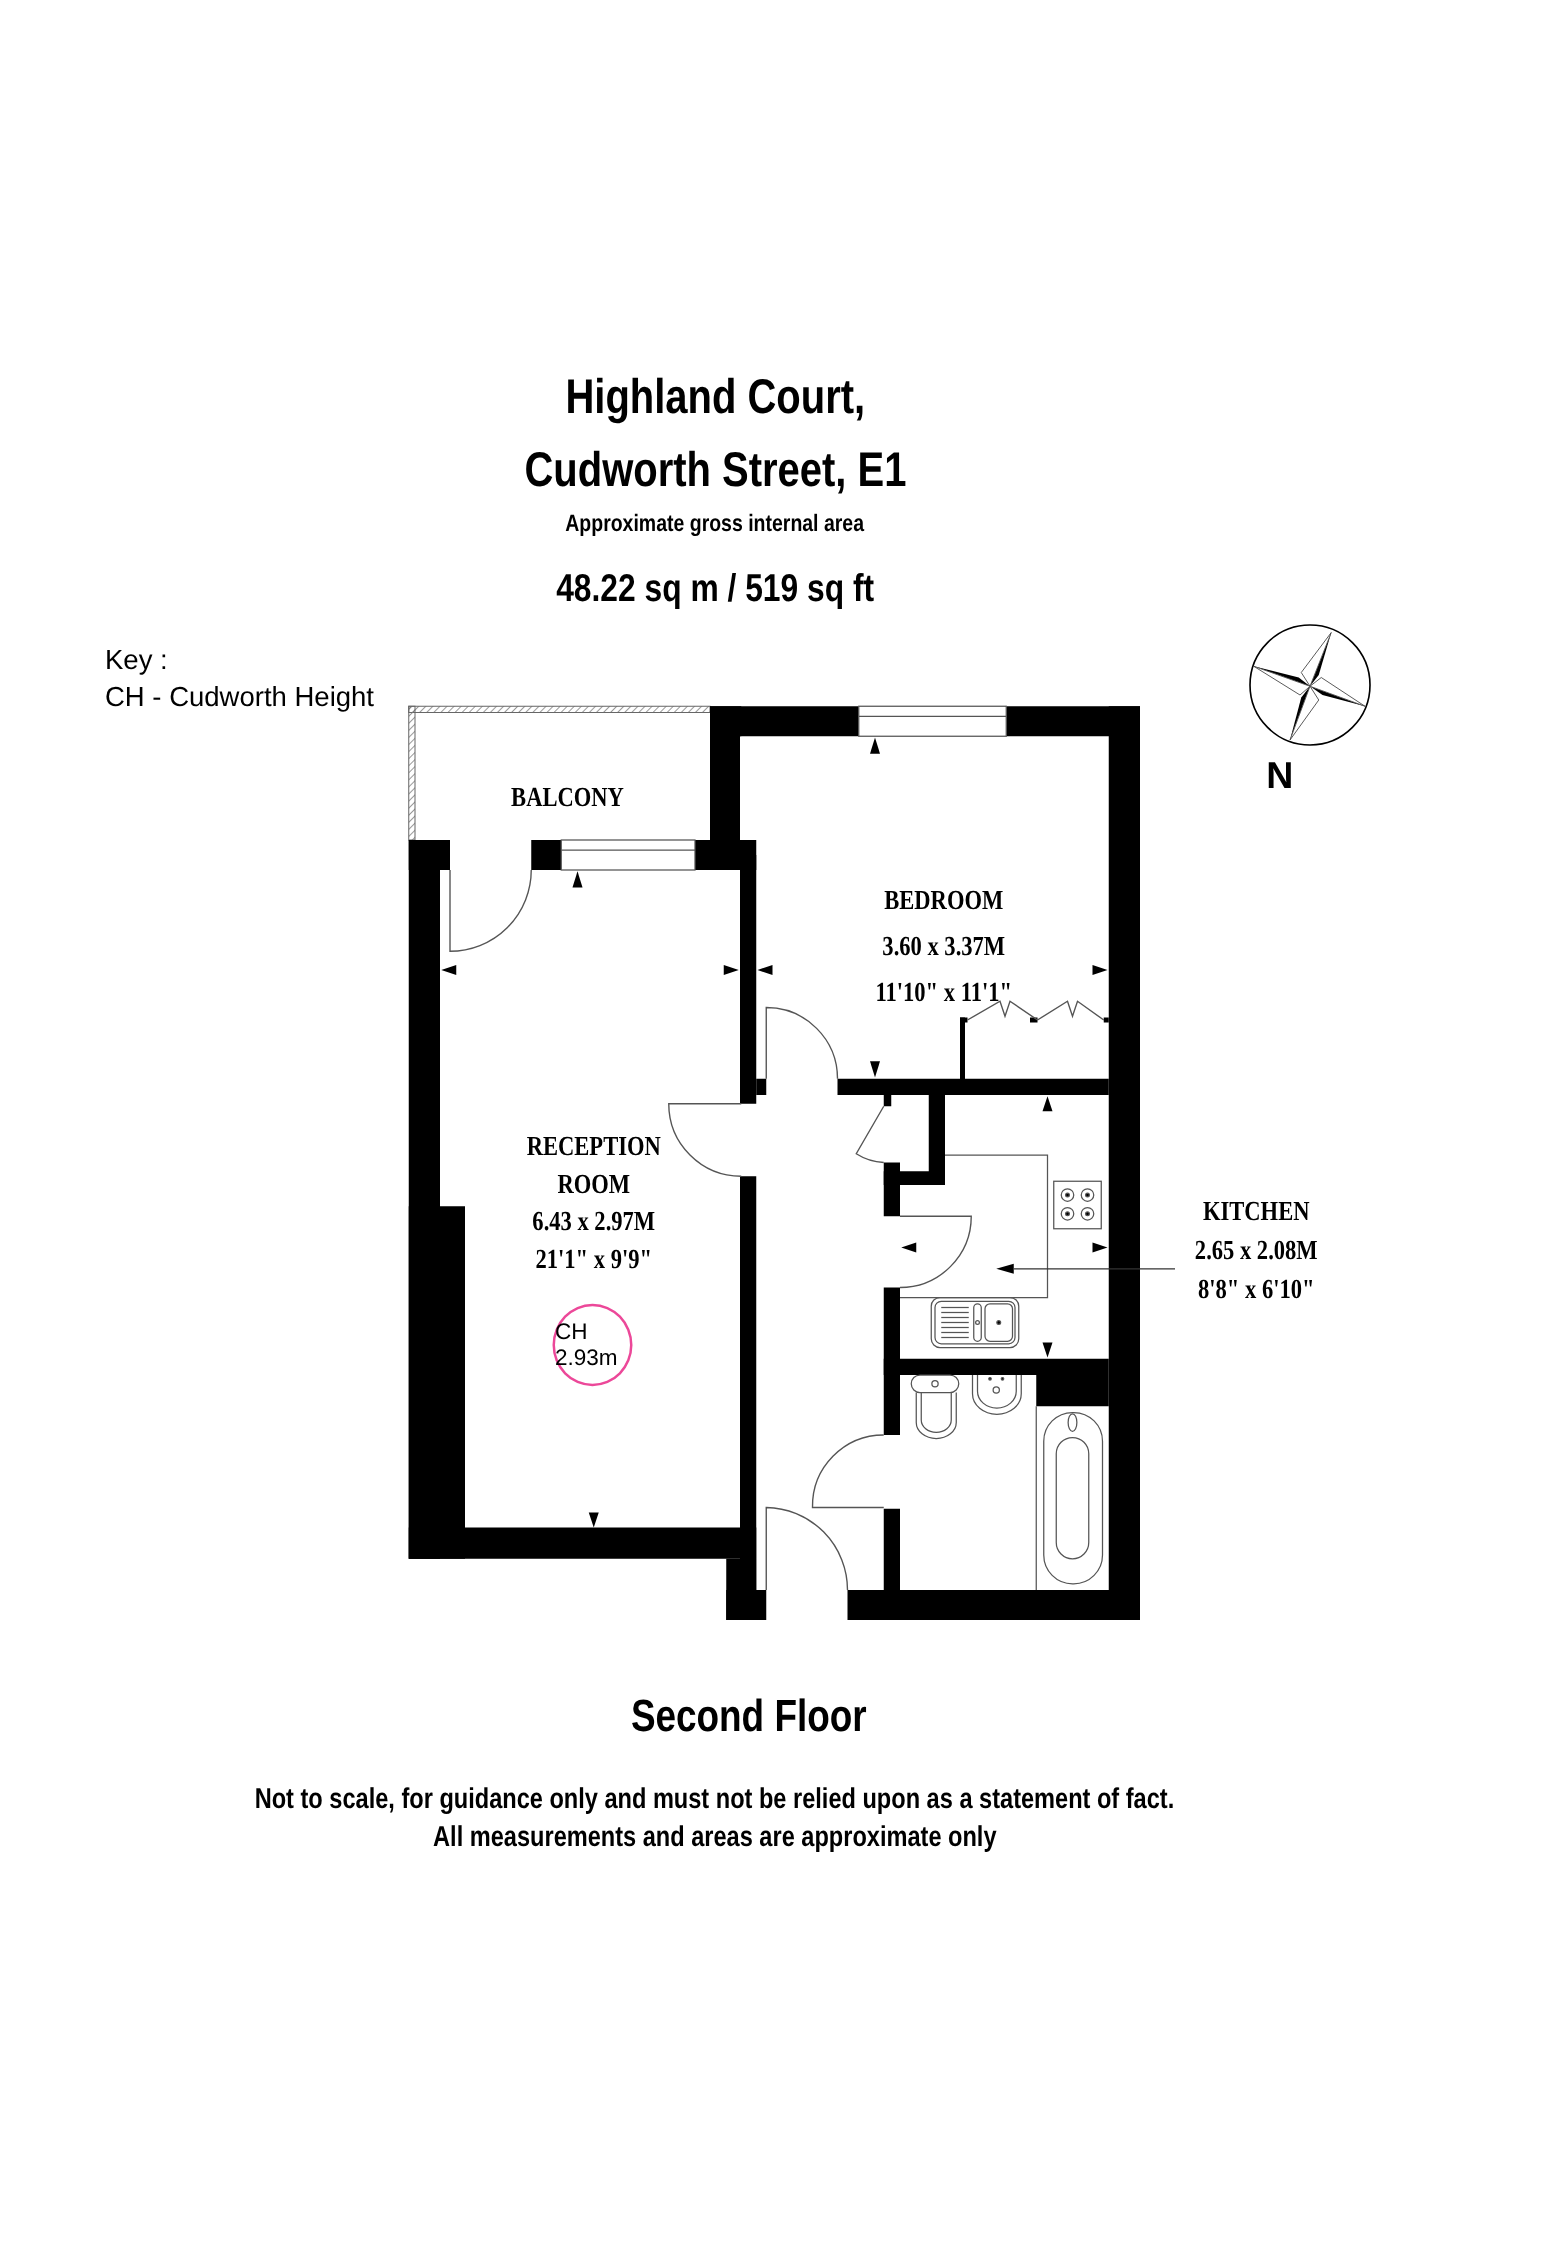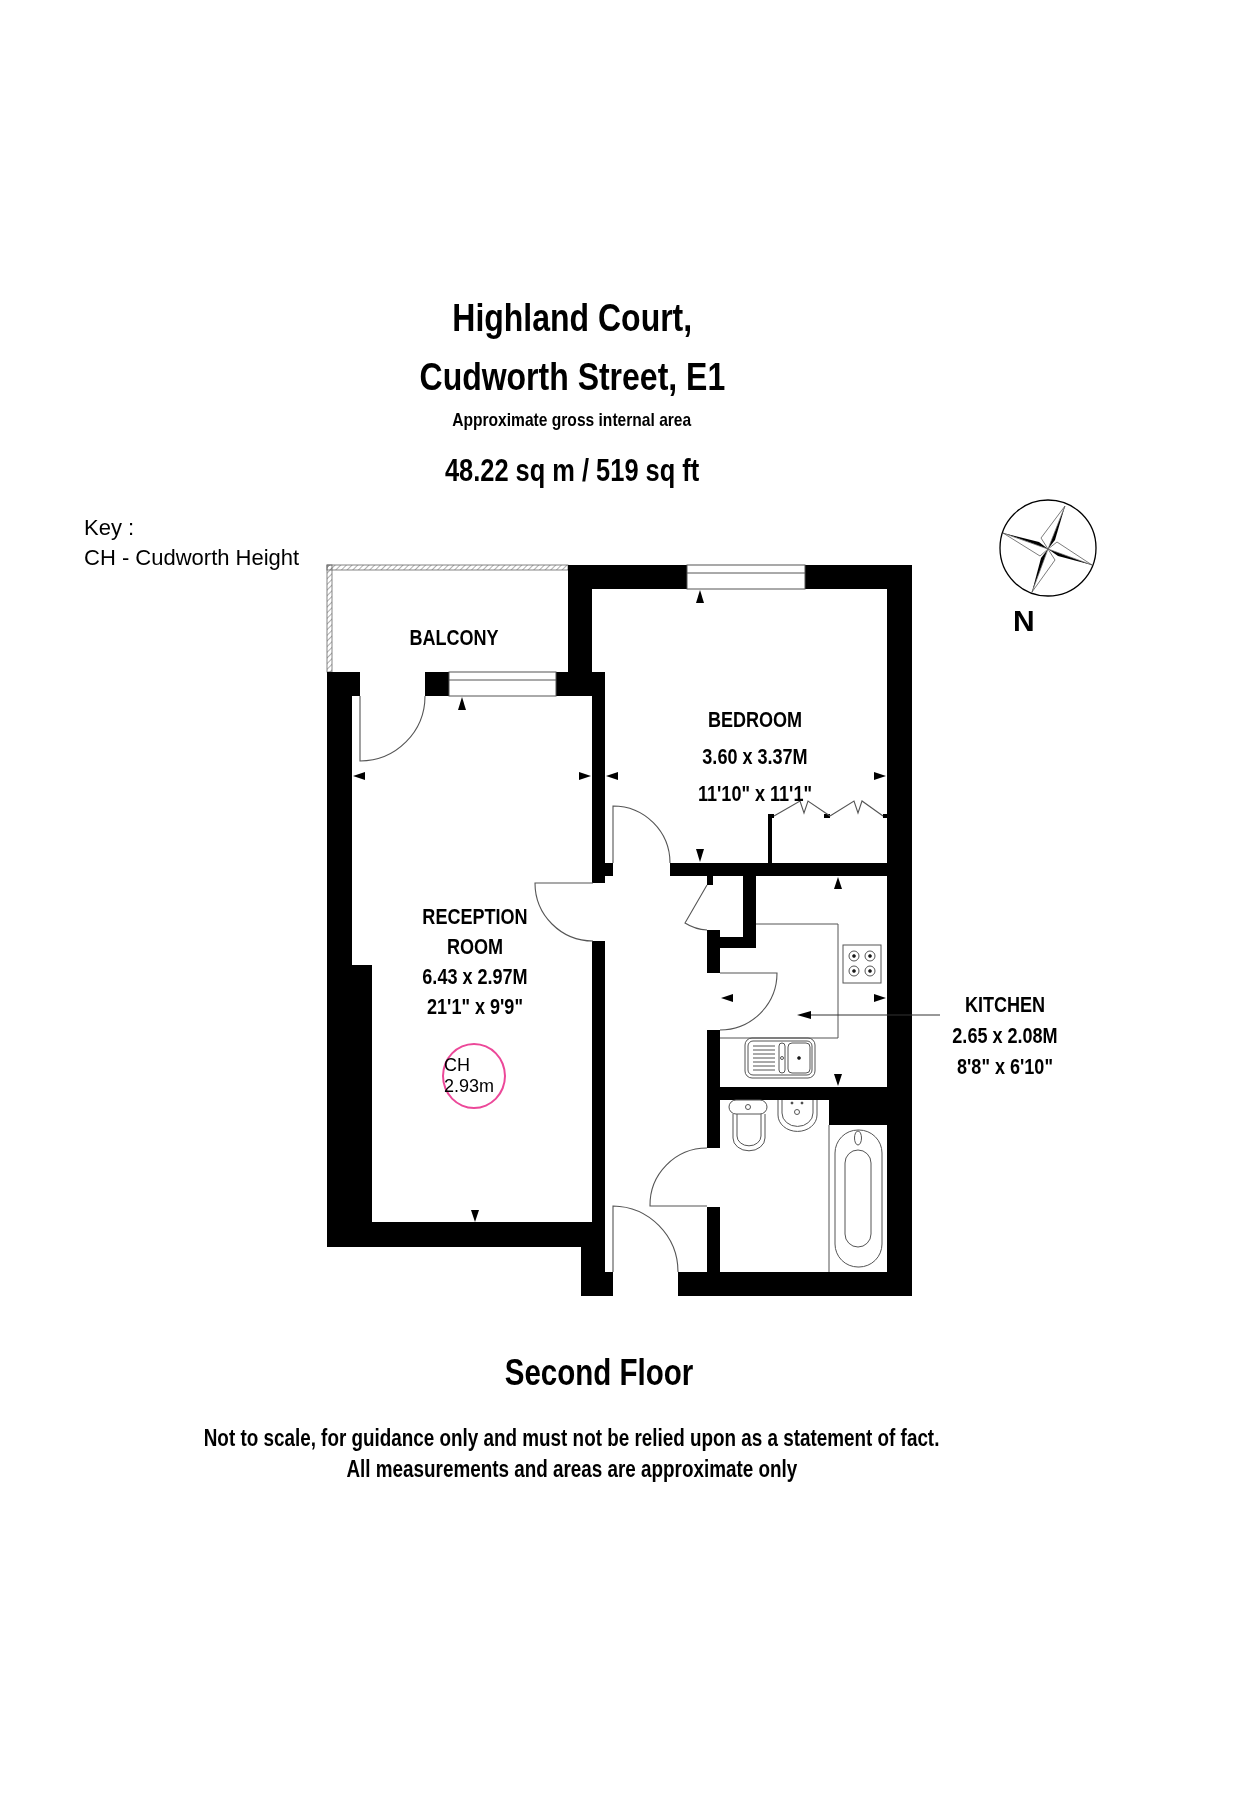--- a/index.html
+++ b/index.html
@@ -8,21 +8,21 @@
   .center { left:0; width:1144px; text-align:center; }
   .narrow { display:inline-block; transform:scaleX(0.82); transform-origin:center center; }
   #title1 { top:296px; font-size:39px; line-height:44px; }
   #title2 { top:355px; font-size:39px; line-height:44px; }
   #subtitle { top:404px; font-size:19px; line-height:32px; }
   #area { top:452px; font-size:31px; line-height:38px; }
   .key { position:absolute; left:84px; font-size:22px; font-weight:normal; line-height:26px; white-space:nowrap; }
   #key-title { top:515px; }
   #key-ch { top:545px; }
   #plan { position:absolute; left:0; top:0; }
-  .lbl { position:absolute; font-weight:bold; text-align:center; white-space:nowrap; font-size:22px; line-height:27px; }
+  .lbl { position:absolute; font-weight:bold; text-align:center; white-space:nowrap; font-size:22px; line-height:27px;font-family:Liberation Serif, serif; }
   .lbl span { display:block; }
   #compass-n { position:absolute; left:1013px; top:604px; font-size:30px; font-weight:bold; }
   #ch-badge { position:absolute; left:442px; top:1043px; width:64px; height:66px; border:2px solid #ec4899; border-radius:50%; font-size:18px; line-height:21px; box-sizing:border-box; padding-top:10px; font-weight:normal; }
   #floor-label { top:1352px; font-size:36px; line-height:42px;padding-left:27px; }
   #disclaimer1 { top:1424px; font-size:23px; line-height:28px; }
   #disclaimer2 { top:1455px; font-size:23px; line-height:28px; }
 </style>
 </head>
 <body>
 
@@ -239,21 +239,21 @@
   <span style="margin-top:3px">
       <span class="narrow">21'1" x 9'9"</span>
     </span>
 </div>
 
 <div id="ch-badge">
   <div>CH</div>
   <div>2.93m</div>
 </div>
 
-<div class="lbl" style="left:915px; top:955px; width:180px;margin-top:36px;">
+<div class="lbl" style="left:915px; top:955px; width:180px;">
   <span>
       <span class="narrow">KITCHEN</span>
     </span>
   <span style="margin-top:4px">
       <span class="narrow">2.65 x 2.08M</span>
     </span>
   <span style="margin-top:4px">
       <span class="narrow">8'8" x 6'10"</span>
     </span>
 </div>

